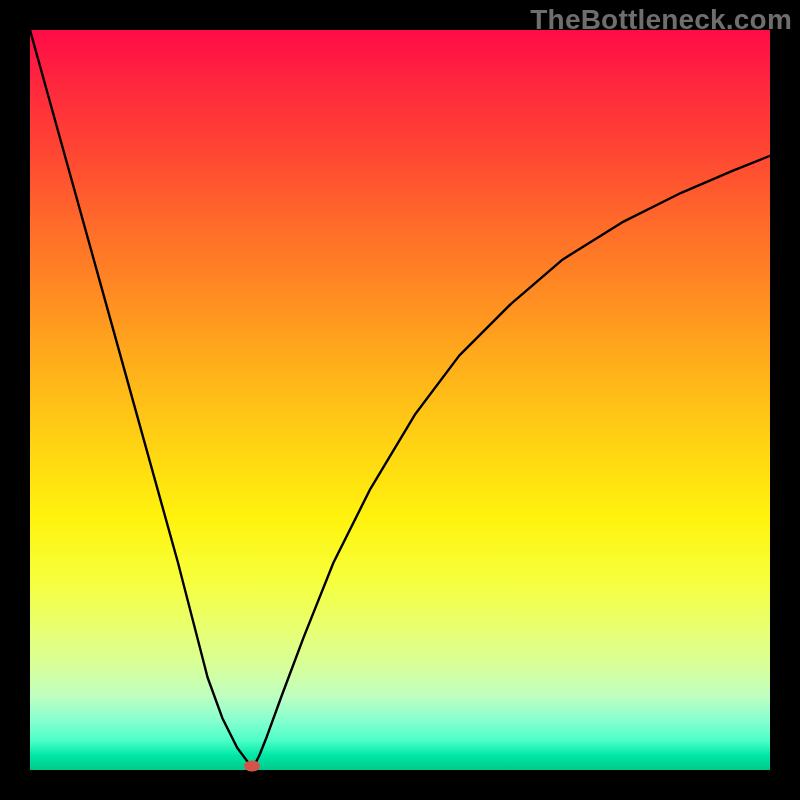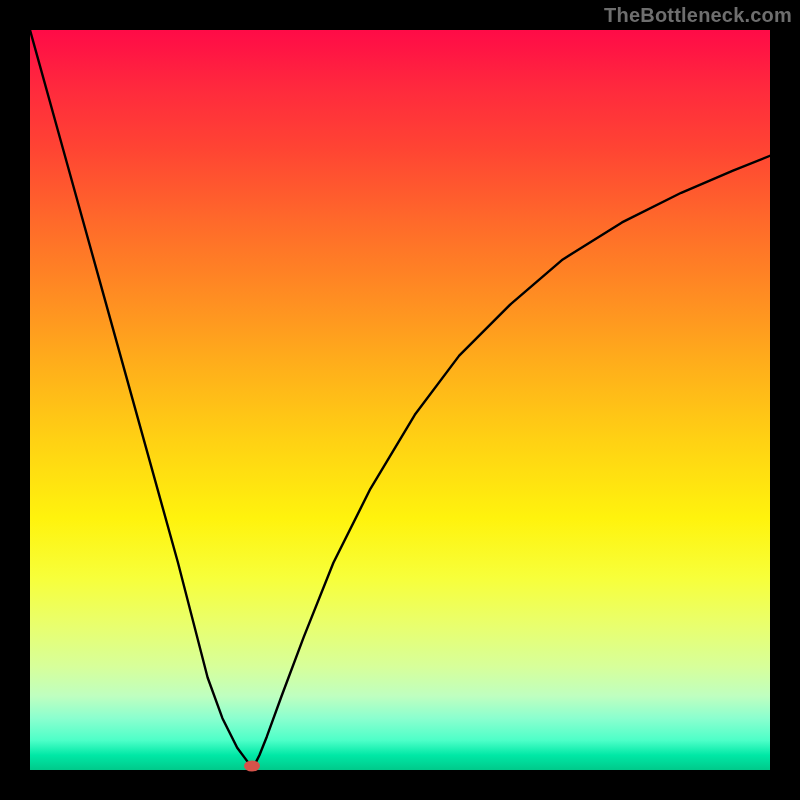--- a/index.html
+++ b/index.html
@@ -32,21 +32,21 @@
       #8bffcf 93%,
       #4dffc8 96%,
       #00e8a6 98%,
       #00c98a 100%);
   }
   .watermark {
     position: absolute;
     top: 4px;
     right: 8px;
     font-family: Arial, Helvetica, sans-serif;
-    font-size: 20px;
+    font-size: 28px;
     font-weight: 600;
     color: #6e6e6e;
     letter-spacing: 0.2px;
     user-select: none;
     margin-left: 36px;
   }
   .curve {
     position: absolute;
     left: 0; top: 0;
     width: 740px;

